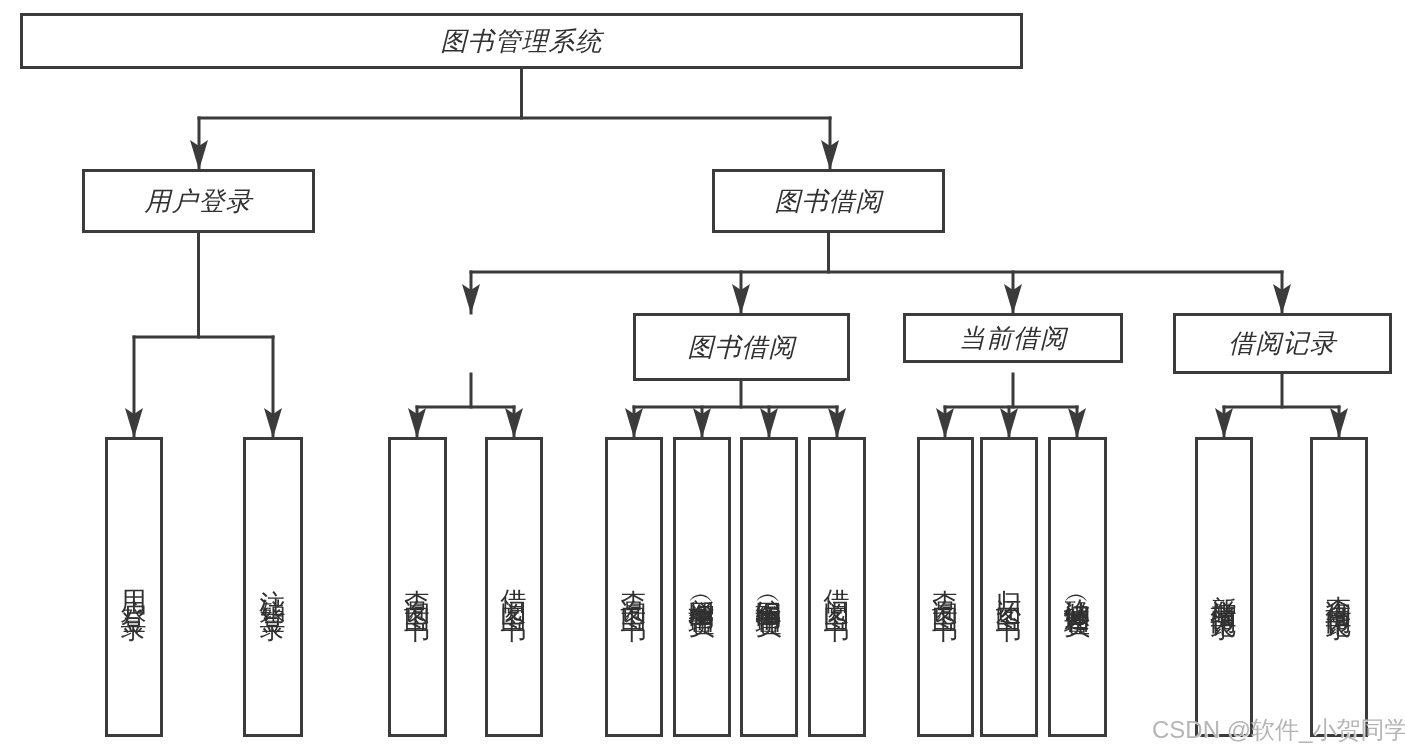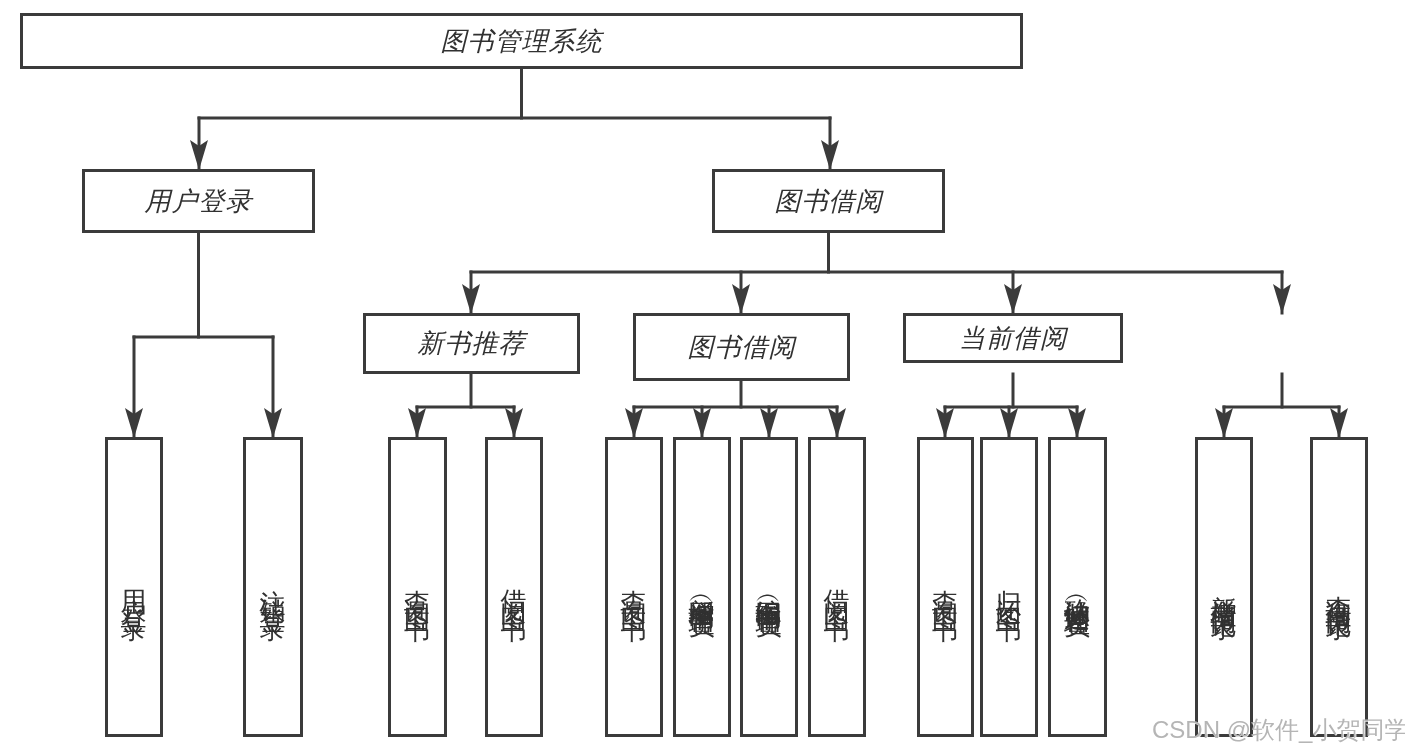--- a/index.html
+++ b/index.html
@@ -106,28 +106,28 @@
     <span class="hlabel">图书管理系统</span>
   </div>
 
   <div class="node hnode" style="left:82px;top:169px;width:233px;height:64px">
     <span class="hlabel">用户登录</span>
   </div>
   <div class="node hnode" style="left:712px;top:169px;width:233px;height:64px">
     <span class="hlabel">图书借阅</span>
   </div>
 
-  <div class="node hnode" style="left:363px;top:313px;width:217px;height:61px">
-    <span class="hlabel">新书推荐</span>
-  </div>
   <div class="node hnode" style="left:633px;top:313px;width:217px;height:68px">
     <span class="hlabel">图书借阅</span>
   </div>
   <div class="node hnode" style="left:903px;top:313px;width:220px;height:50px">
     <span class="hlabel">当前借阅</span>
+  </div>
+  <div class="node hnode" style="left:1173px;top:313px;width:219px;height:61px">
+    <span class="hlabel">借阅记录</span>
   </div>
 
   <div class="node vnode" style="left:105px;top:437px;width:58px">
     <span class="vlabel sp4">用户登录</span>
   </div>
   <div class="node vnode" style="left:243px;top:437px;width:60px">
     <span class="vlabel sp4">注销登录</span>
   </div>
 
   <div class="node vnode" style="left:388px;top:437px;width:59px">

